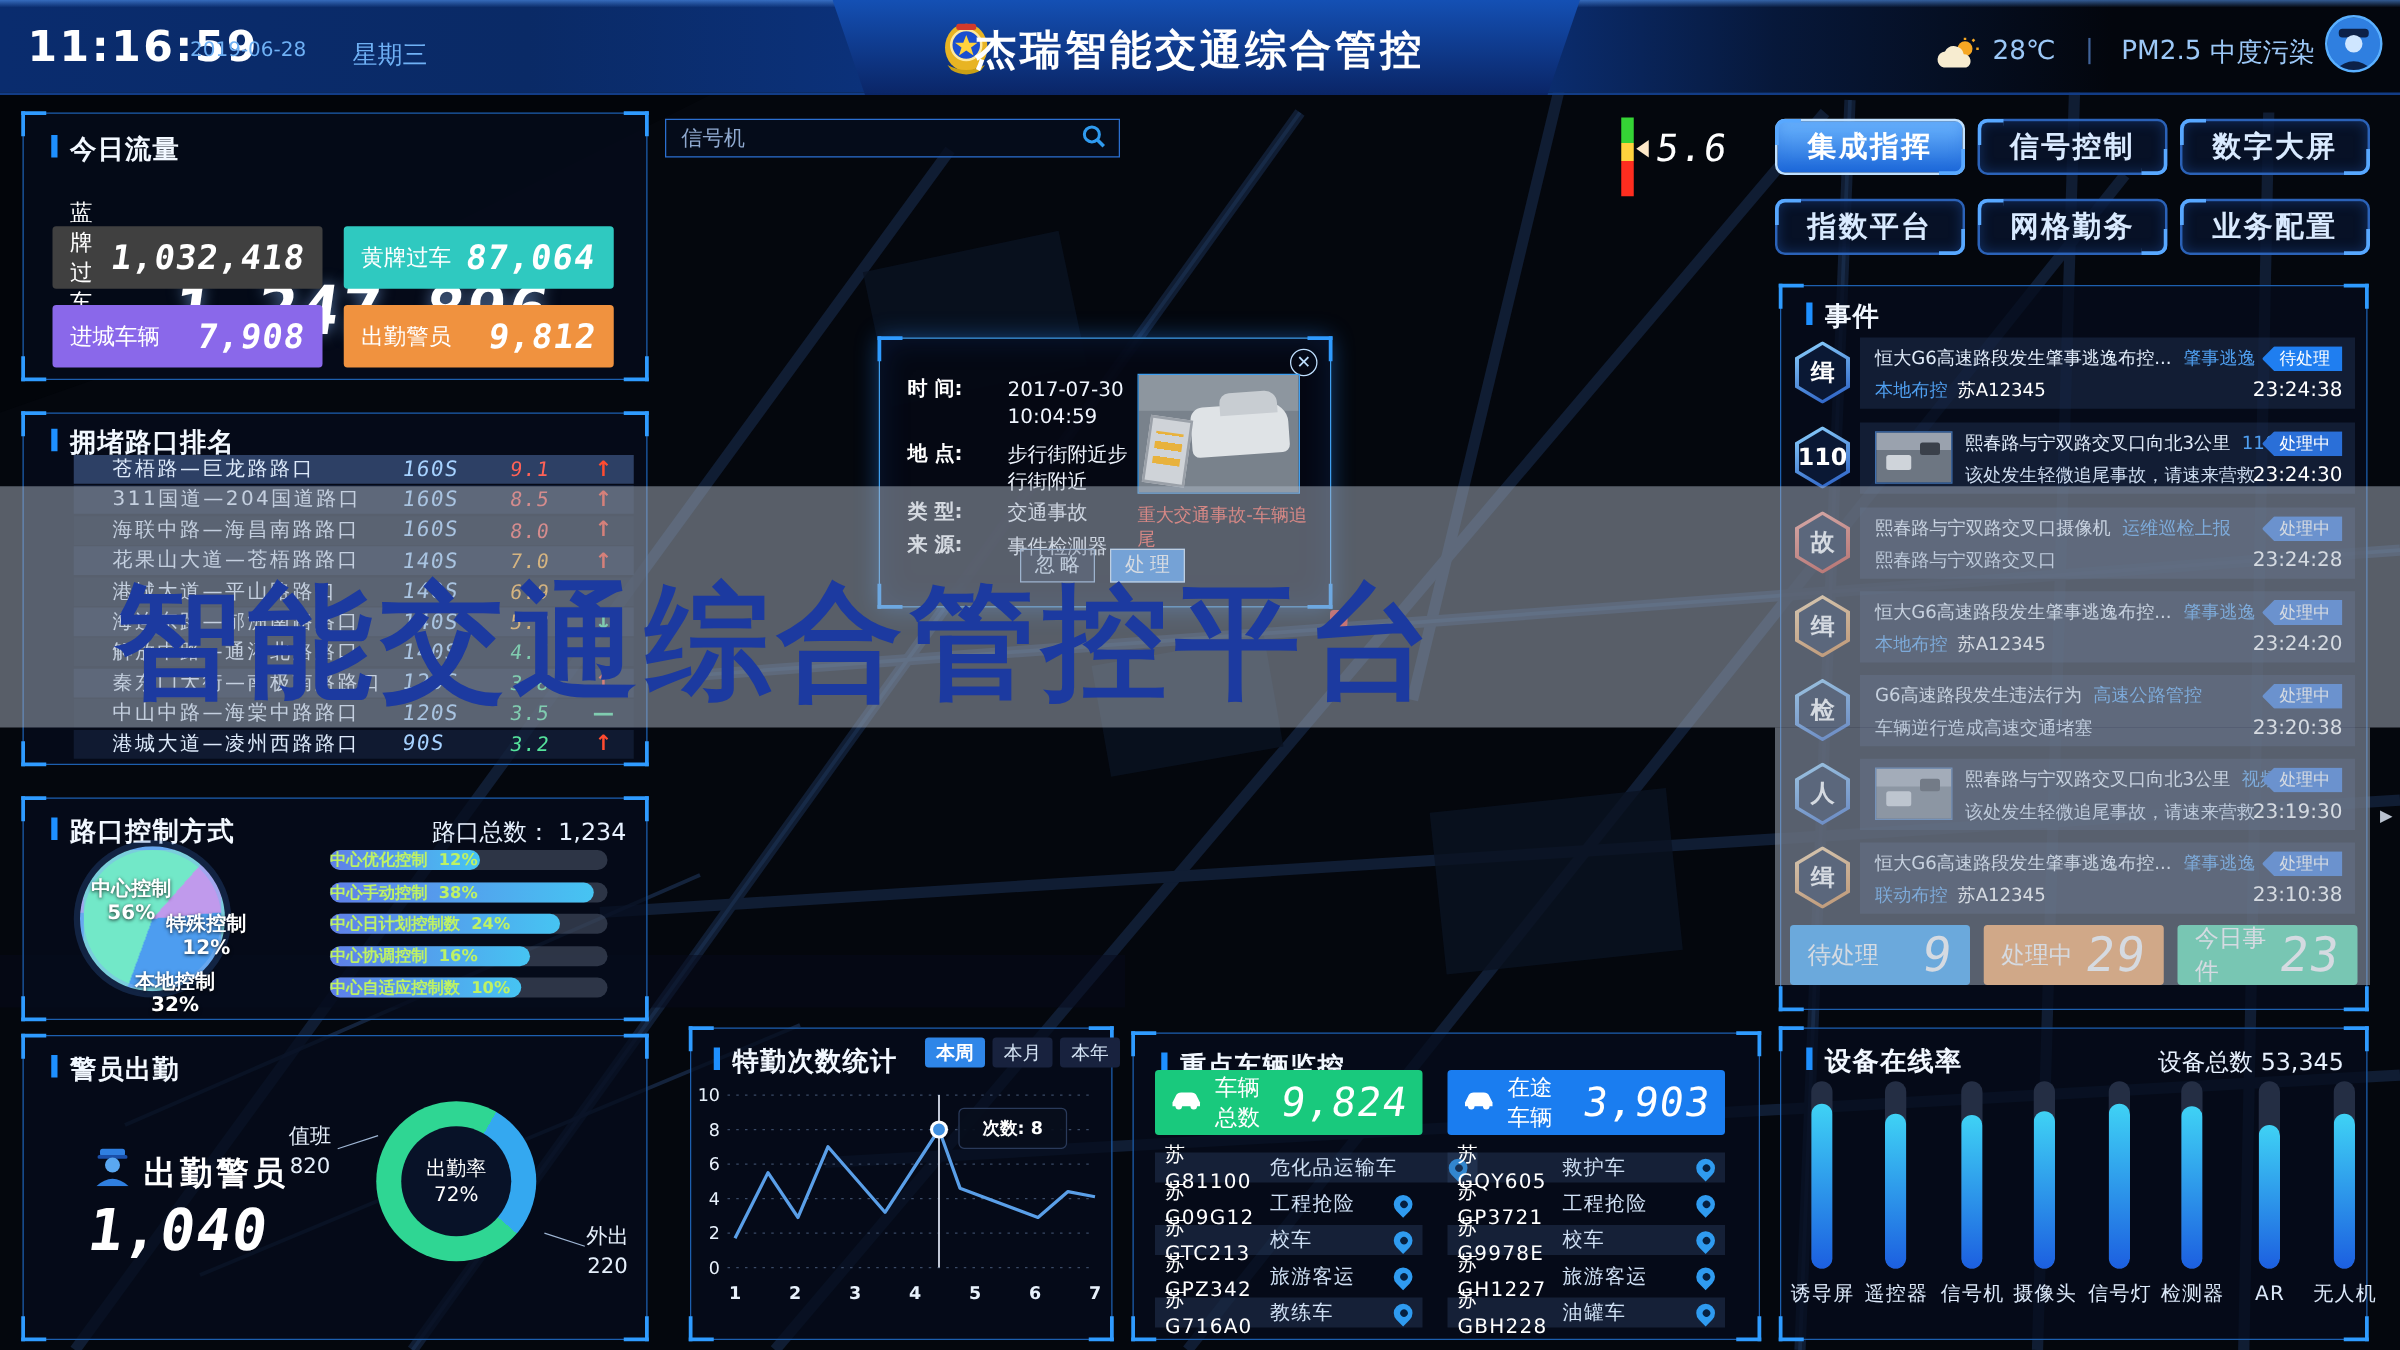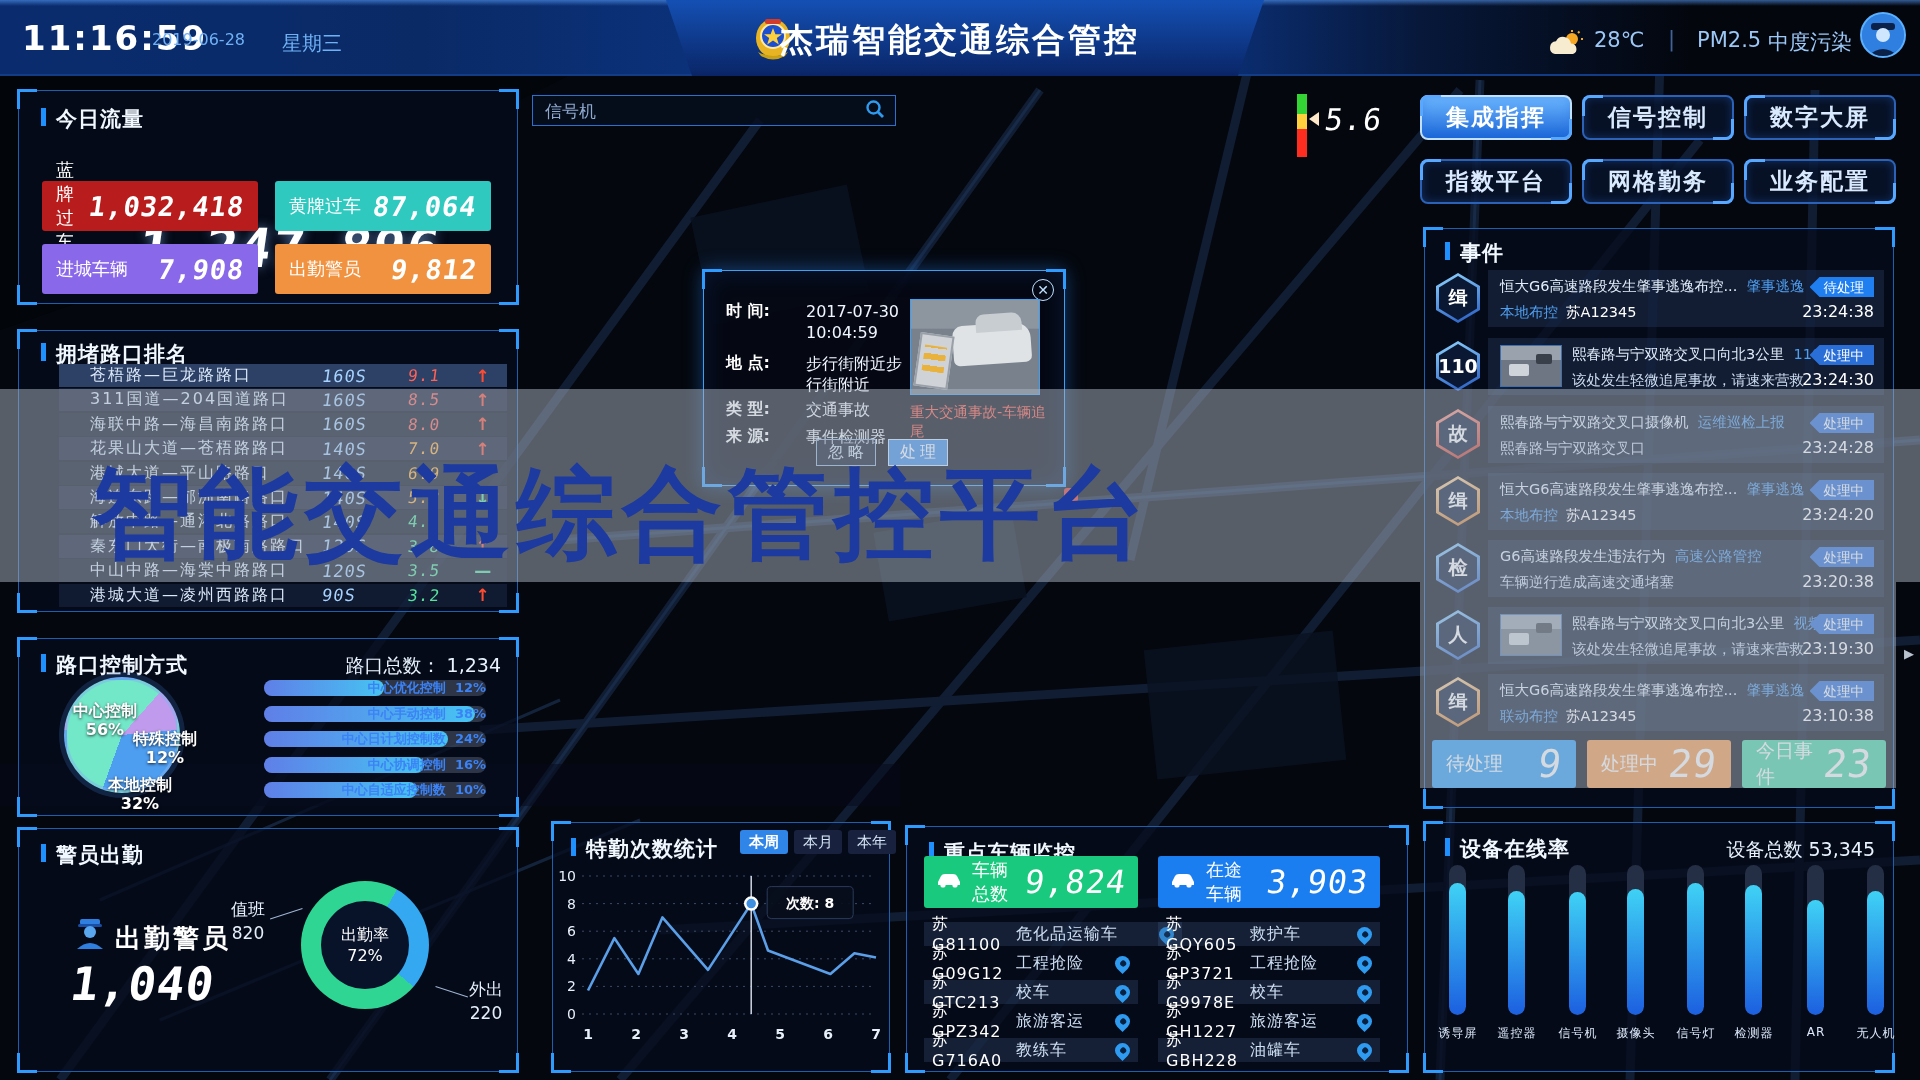--- a/index.html
+++ b/index.html
@@ -53,21 +53,21 @@
   .lv-red { color:#ff6257; } .lv-orange { color:#ffb23d; } .lv-green { color:#55e39c; }
   .ctrend { width:50px; text-align:center; font-size:17px; font-weight:bold; }
   .t-up { color:#ff4b30; } .t-down,.t-flat { color:#55e39c; }
 
   
   #control-pie { left:63px; top:676px; width:116px; height:116px; border-radius:50%; border:3px solid rgba(130,180,240,.5);
     box-shadow:0 0 0 5px rgba(60,110,190,.25); }
   .pie-label { position:absolute; font-size:16px; font-weight:bold; color:#fff; text-shadow:0 1px 3px rgba(0,0,0,.8); text-align:center; line-height:19px; z-index:3; }
   .cbar-row { position:absolute; left:245px; width:222px; height:16px; background:rgba(150,165,190,.28); border-radius:8px; }
   .cbar-fill { position:absolute; left:0; top:0; height:16px; border-radius:8px; background:linear-gradient(90deg,#5f7fe8,#46c4f2); }
-  .cbar-label { position:absolute; width:222px; text-align:right; top:-1px; font-size:13px; font-weight:bold; color:#3b82f6; z-index:2; }
+  .cbar-label { position:absolute; width:222px; text-align:left; top:-1px; font-size:13px; font-weight:bold; color:#bef264; z-index:2; }
   #police-donut { left:300px; top:880px; width:128px; height:128px; border-radius:50%; }
   #police-donut .hole { position:absolute; left:20px; top:20px; width:88px; height:88px; border-radius:50%; background:#081228; display:flex; flex-direction:column; align-items:center; justify-content:center; }
   .donut-note { position:absolute; font-size:17px; color:#e5effb; text-align:center; line-height:24px; }
   .note-line { position:absolute; width:34px; height:12px; border-top:1.5px solid #9fb6d4; }
 
   
   #search-box { left:532px; top:95px; width:364px; height:31px; background:rgba(6,14,30,.8); border:1px solid #2b6fd0; display:flex; align-items:center; }
   #search-box input { flex:1; background:transparent; border:none; outline:none; color:#cfe2fa; font-size:17px; padding:0 12px; font-family:"DejaVu Sans",sans-serif; }
   #search-box input::placeholder { color:#8fa9cf; }
   #gauge-bar { left:1297px; top:94px; width:10px; height:63px; background:linear-gradient(180deg,#35d435 0 32%,#ffd23d 32% 55%,#ff2d1f 55% 100%); }
@@ -113,21 +113,21 @@
   .veh-row { position:absolute; height:24px; display:flex; align-items:center; font-size:16px; }
   .veh-row.alt { background:rgba(60,86,130,.30); }
   .veh-plate { width:92px; padding-left:8px; color:#fff; letter-spacing:1px; }
   .veh-type { flex:1; color:#cfe0f5; letter-spacing:1px; }
   .pin { width:15px; height:15px; margin-right:8px; border-radius:50% 50% 50% 0; background:#2f9bf0; transform:rotate(-45deg); position:relative; }
   .pin:after { content:""; position:absolute; left:4.5px; top:4.5px; width:6px; height:6px; border-radius:50%; background:#062040; }
 
   
   .dev-track { position:absolute; width:17px; height:150px; top:865px; border-radius:9px; background:#242e44; overflow:hidden; }
   .dev-fill { position:absolute; bottom:0; left:0; width:17px; border-radius:9px; background:linear-gradient(180deg,#3fd2f5,#1c5fe0); }
-  .dev-label { position:absolute; top:1025px; font-size:12px; color:#dce9fa; text-align:center; letter-spacing:1px; }
+  .dev-label { position:absolute; top:1025px; font-size:16px; color:#dce9fa; text-align:center; letter-spacing:1px; }
 
   
   #popup { position:absolute; left:703px; top:270px; width:362px; height:216px; background:rgba(5,9,20,.94);
     border:1.5px solid #3f9ff0; box-shadow:0 0 18px rgba(40,130,240,.45), inset 0 0 24px rgba(20,70,150,.25); z-index:3; }
   .pop-label { position:absolute; left:22px; font-size:16px; font-weight:bold; color:#fff; width:76px; display:flex; justify-content:space-between; }
   .pop-val { position:absolute; left:102px; font-size:16px; color:#f0f6ff; width:108px; line-height:21px; }
   #pop-photo { position:absolute; left:206px; top:28px; width:130px; height:96px; border:1.5px solid #3f9ff0;
     background:linear-gradient(180deg,#8d969f 0 30%,#79828c 31% 100%); overflow:hidden; }
   #pop-photo .car { position:absolute; right:8px; top:24px; width:78px; height:40px; background:#dfe3e6; border-radius:10px 16px 6px 6px; transform:rotate(-4deg); }
   #pop-photo .car:after { content:""; position:absolute; right:8px; top:-10px; width:46px; height:18px; background:#c8cdd2; border-radius:8px 10px 0 0; }
@@ -249,21 +249,21 @@
 <div id="band-b"></div>
 <div id="band-c"></div>
 <div id="watermark">智能交通综合管控平台</div>
 <div id="map-marker"></div>
 <div id="scroll-arrow">▶</div>
 
 <div class="panel" style="left:18px;top:90px;width:500px;height:214px">
   <div class="ptitle" style="left:22px;top:14px">今日流量</div>
   <div class="abs seg" id="flow-total" style="position:absolute">1,247,896</div>
   <div id="flow-cards">
-        <div class="flow-card" style="left:23px;top:90px;background:#b91c1c">
+        <div class="flow-card" style="left:23px;top:90px;background:#404040">
       <span class="fl">蓝牌过车</span>
       <span class="fv seg">1,032,418</span>
         </div>
         <div class="flow-card" style="left:256px;top:90px;background:#2fc9c0">
       <span class="fl">黄牌过车</span>
       <span class="fv seg">87,064</span>
         </div>
         <div class="flow-card" style="left:23px;top:153px;background:#8a68ea">
       <span class="fl">进城车辆</span>
       <span class="fv seg">7,908</span>

